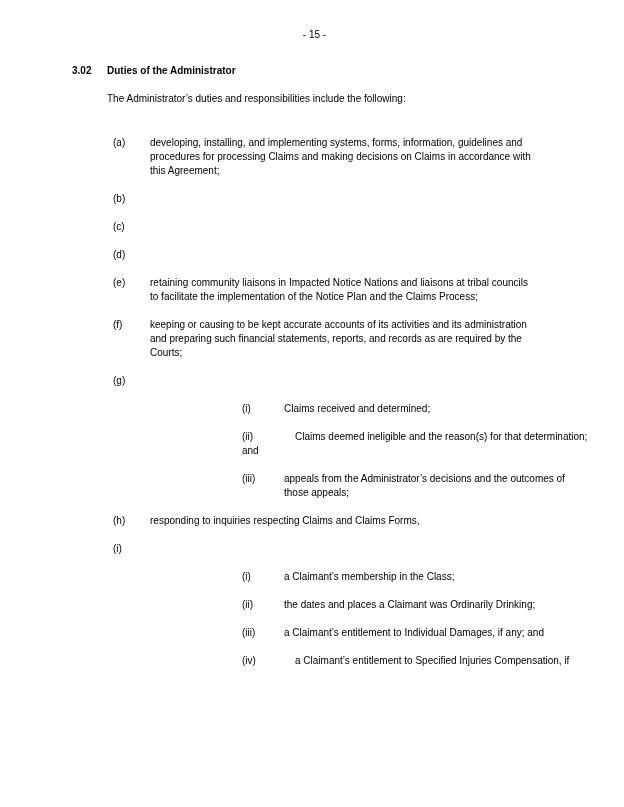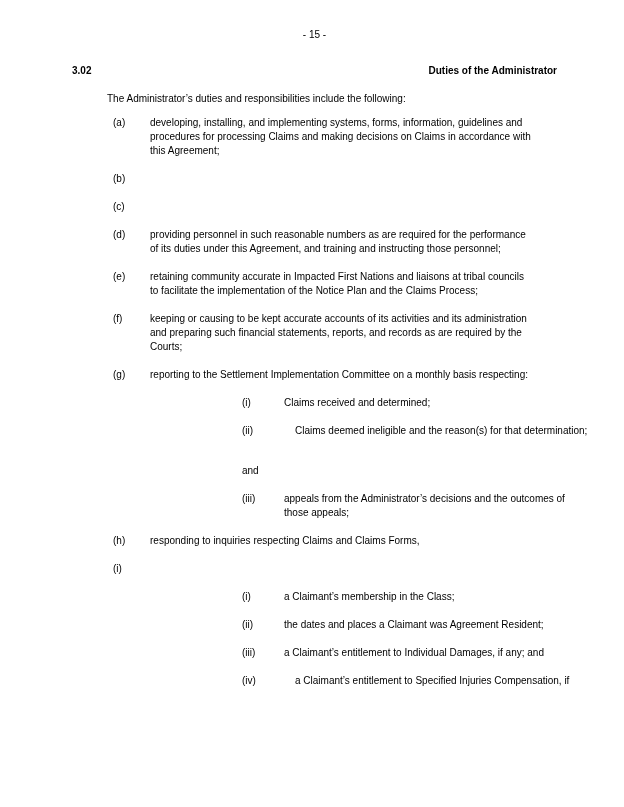--- a/index.html
+++ b/index.html
@@ -21,27 +21,26 @@
     color: #000000;
   }
   .page-number {
     text-align: center;
     margin-bottom: 22px;
   }
   .section-head {
     display: flex;
     margin-bottom: 14px;
     font-weight: bold;
-    justify-content: space-between;
   }
   .sec-num {
     flex: 0 0 35px;
   }
   .intro {
-    margin: 0 0 10px 35px;
+    margin: 0 0 30px 35px;
   }
   .item {
     display: flex;
     margin-left: 41px;
     margin-bottom: 14px;
   }
   .ilabel {
     flex: 0 0 37px;
   }
   .itext {
@@ -63,21 +62,20 @@
     flex: 0 0 295px;
     width: 295px;
   }
   .stext.oneline {
     white-space: nowrap;
     margin-left: 11px;
   }
   .carry {
     margin-left: 170px;
     margin-bottom: 14px;
-    margin-top: 26px;
   }
 </style>
 </head>
 <body>
 
 <div class="page">
 
   <div class="page-number">- 15 -</div>
 
   <div class="section-head">
@@ -95,36 +93,34 @@
   <div class="item">
     <span class="ilabel">(b)</span>
   </div>
 
   <div class="item">
     <span class="ilabel">(c)</span>
   </div>
 
   <div class="item">
     <span class="ilabel">(d)</span>
-    <span class="itext">providing personnel in such reasonable numbers as are required for the performance of its duties under this Agreement, and training and instructing those personnel;</span>
   </div>
 
   <div class="item">
     <span class="ilabel">(e)</span>
-    <span class="itext">retaining community accurate in Impacted First Nations and liaisons at tribal councils to facilitate the implementation of the Notice Plan and the Claims Process;</span>
+    <span class="itext">retaining community liaisons in Impacted Notice Nations and liaisons at tribal councils to facilitate the implementation of the Notice Plan and the Claims Process;</span>
   </div>
 
   <div class="item">
     <span class="ilabel">(f)</span>
     <span class="itext">keeping or causing to be kept accurate accounts of its activities and its administration and preparing such financial statements, reports, and records as are required by the Courts;</span>
   </div>
 
   <div class="item">
     <span class="ilabel">(g)</span>
-    <span class="itext">reporting to the Settlement Implementation Committee on a monthly basis respecting:</span>
   </div>
 
   <div class="subitem">
     <span class="slabel">(i)</span>
     <span class="stext">Claims received and determined;</span>
   </div>
 
   <div class="subitem no-gap">
     <span class="slabel">(ii)</span>
     <span class="stext oneline">Claims deemed ineligible and the reason(s) for that determination;</span>
@@ -145,21 +141,21 @@
     <span class="ilabel">(i)</span>
   </div>
 
   <div class="subitem">
     <span class="slabel">(i)</span>
     <span class="stext">a Claimant’s membership in the Class;</span>
   </div>
 
   <div class="subitem">
     <span class="slabel">(ii)</span>
-    <span class="stext">the dates and places a Claimant was Agreement Resident;</span>
+    <span class="stext">the dates and places a Claimant was Ordinarily Drinking;</span>
   </div>
 
   <div class="subitem">
     <span class="slabel">(iii)</span>
     <span class="stext">a Claimant’s entitlement to Individual Damages, if any; and</span>
   </div>
 
   <div class="subitem no-gap">
     <span class="slabel">(iv)</span>
     <span class="stext oneline">a Claimant’s entitlement to Specified Injuries Compensation, if</span>

